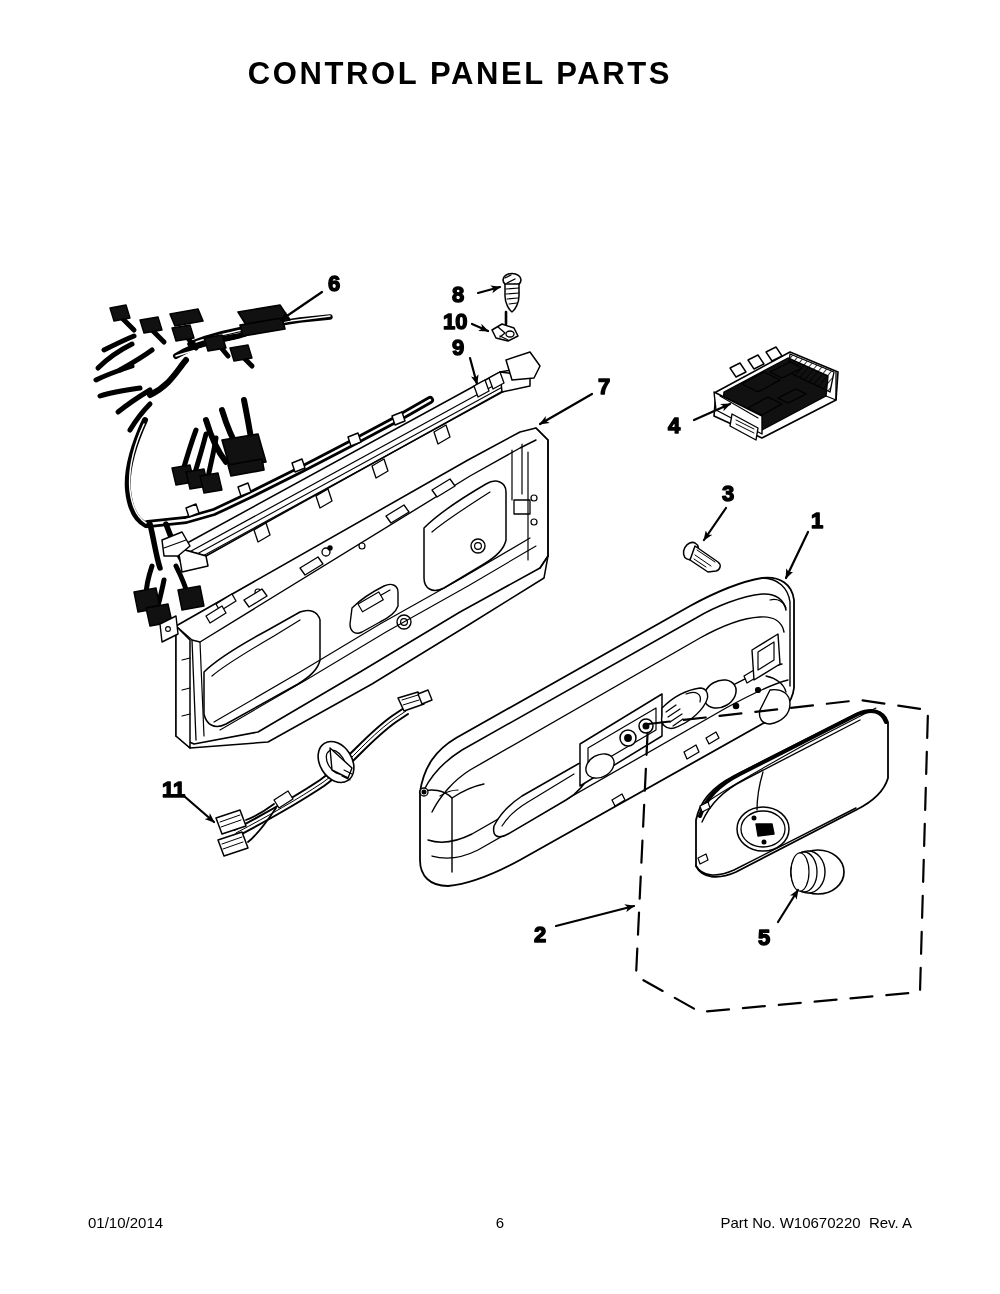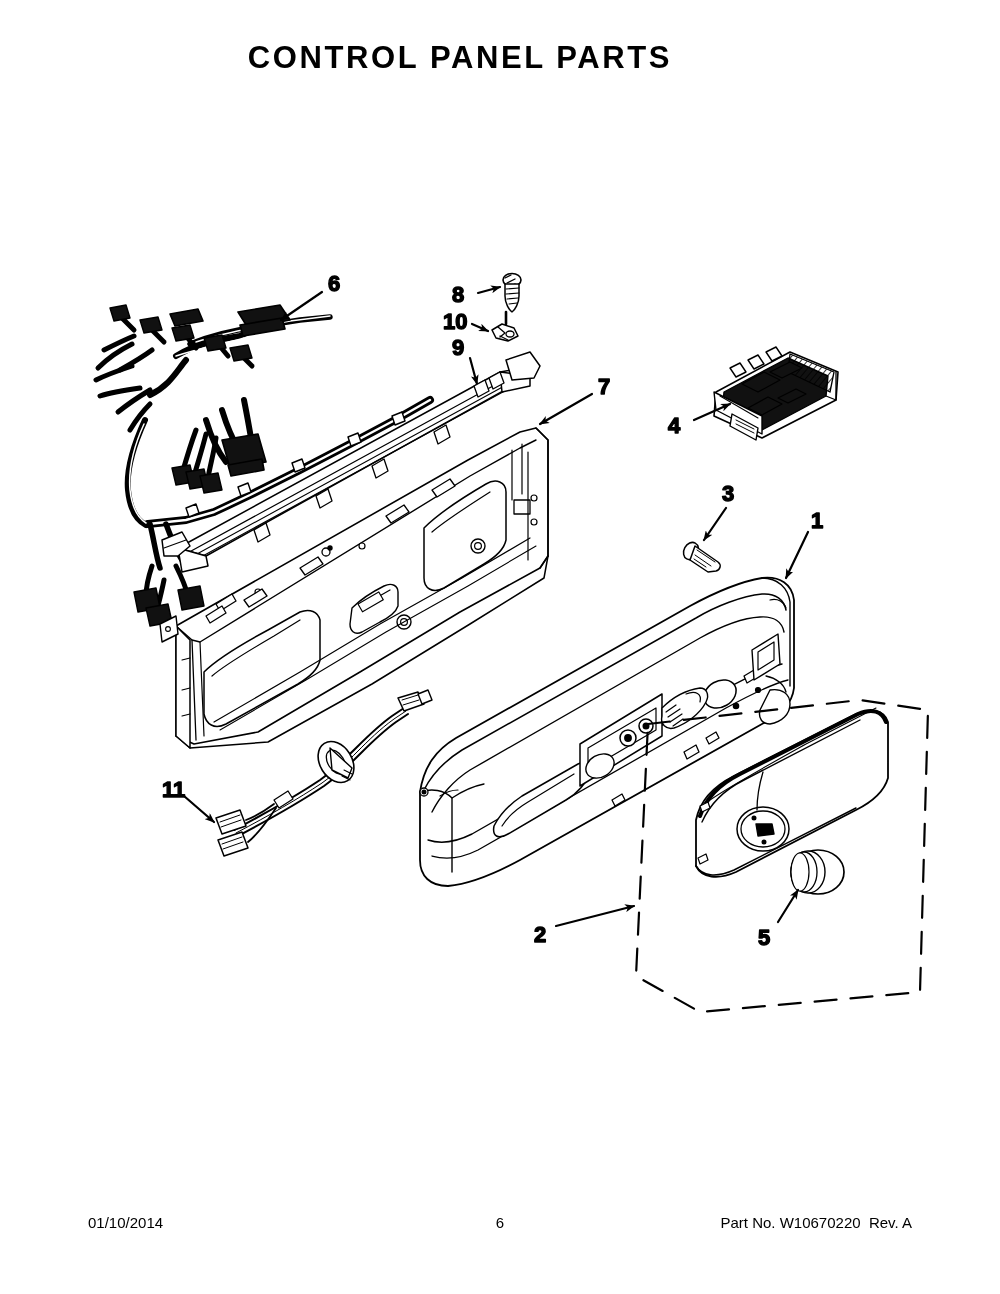--- a/index.html
+++ b/index.html
@@ -17,21 +17,21 @@
     overflow: hidden;
   }
   #page {
     position: absolute;
     inset: 0;
     width: 1000px;
     height: 1294px;
   }
   .page-title {
     position: absolute;
-    top: 40px;
+    top: 56px;
     left: 0;
     width: 920px;
     text-align: center;
     font-size: 31px;
     font-weight: bold;
     letter-spacing: 2.6px;
     font-family: "Liberation Sans", sans-serif;
     color: #000;
     white-space: pre;
   }

